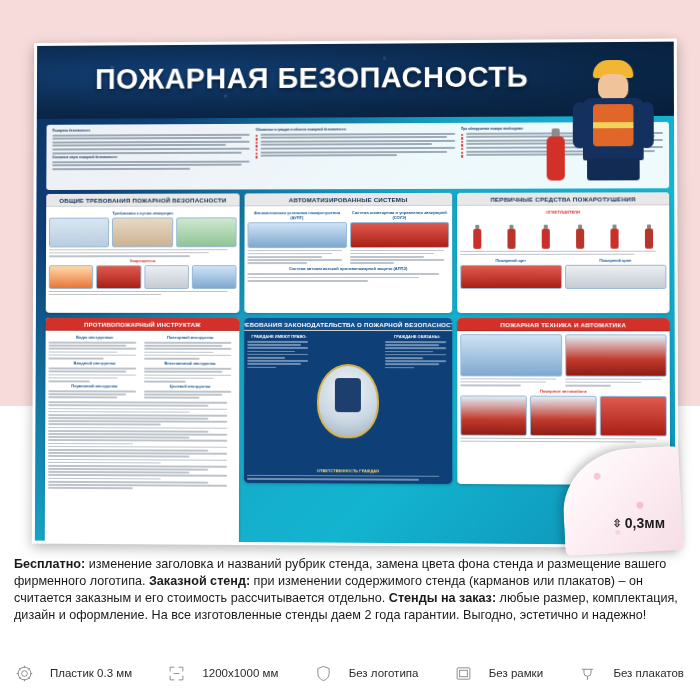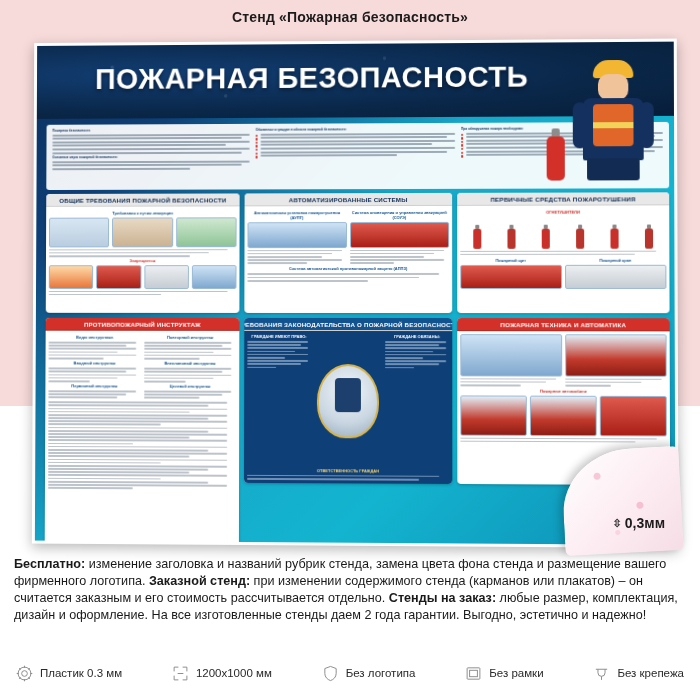--- a/index.html
+++ b/index.html
@@ -178,33 +178,32 @@
     font-size: 12.6px; line-height: 17px; color:#1a1a1a;
   }
   .desc b { font-weight: bold; }
 
   
   .features {
     position:absolute; left:0; bottom: 10px; width: 700px; height: 34px;
     display:flex; align-items:center; justify-content:space-between;
     padding: 0 16px;
   }
-  .feat { display:flex; align-items:center; gap:7px; font-size:11.5px; color:#2a2a2a; }
+  .feat { display:flex; align-items:center; gap:17px; font-size:11.5px; color:#2a2a2a; }
   .feat .fi {
     width:17px; height:17px; color:#8e8e8e; flex:0 0 17px;
     display:flex; align-items:center; justify-content:center;
   }
   .feat .fi svg { width:17px; height:17px; stroke:#8e8e8e; fill:none; stroke-width:1.4;}
 </style>
 </head>
 <body>
 
 <div class="page">
 
-  <div class="page-title">Стенд «Пожарная безопасность»</div>
 
   <div class="stand-wrap">
     <div class="stand">
 
       <div class="stand-top"></div>
 
       <div class="stand-title">ПОЖАРНАЯ БЕЗОПАСНОСТЬ</div>
 
       <div class="worker">
         <div class="helm"></div>
@@ -582,17 +581,17 @@
       <span>Без рамки</span>
     </div>
 
     <div class="feat">
       <span class="fi">
         <svg viewBox="0 0 24 24">
             <path d="M4 6h16M7 6v5a5 5 0 0 0 10 0V6"></path>
             <path d="M12 16v5"></path>
           </svg>
       </span>
-      <span>Без крепежа</span>
+      <span>Без плакатов</span>
     </div>
   </div>
 
 </div>
 
 </body></html>

